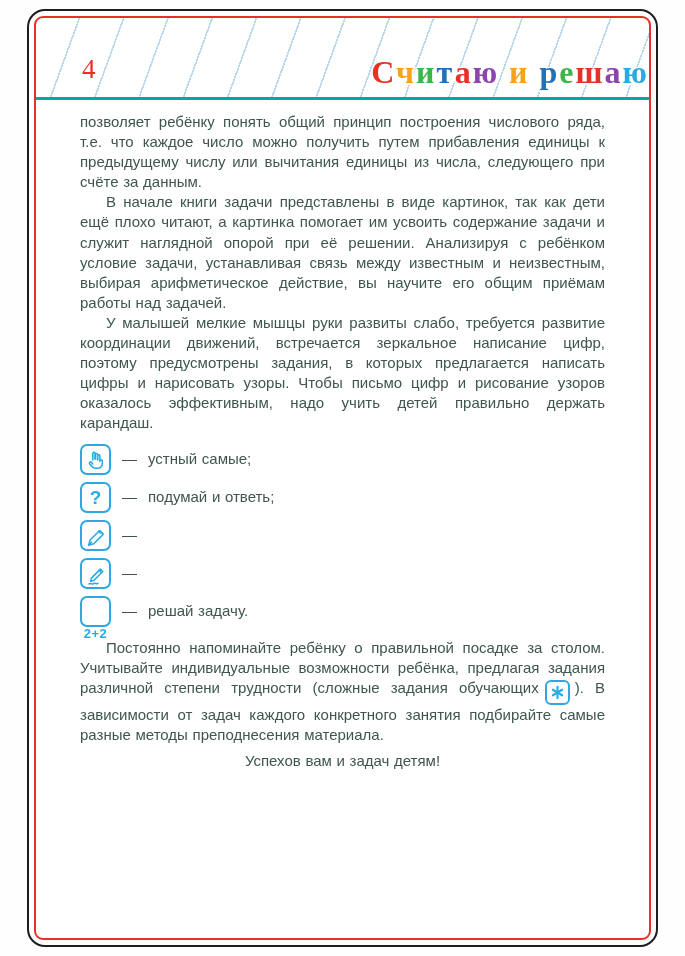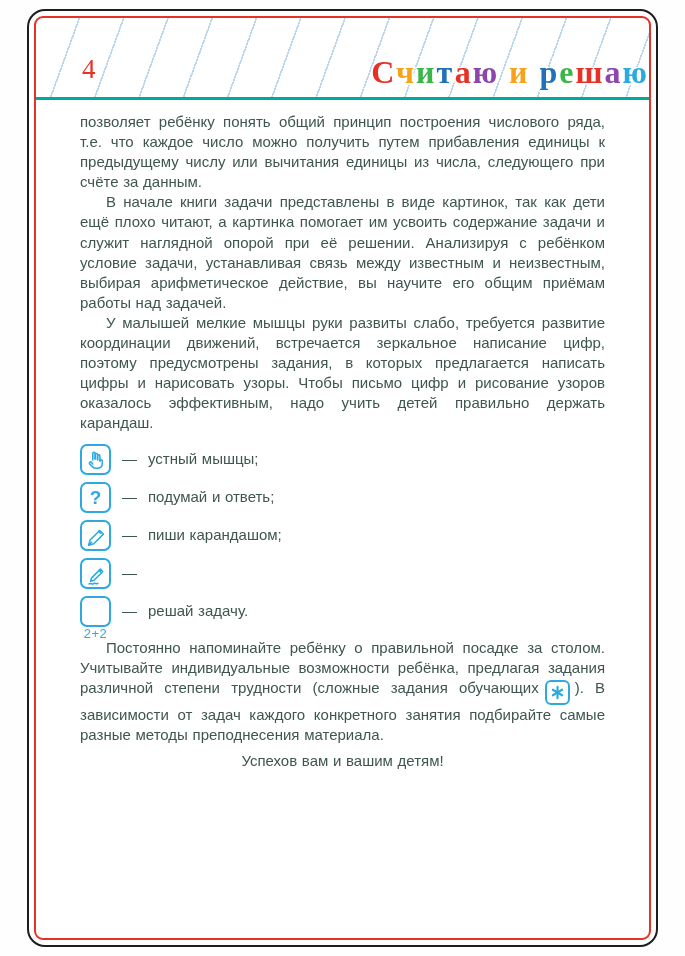--- a/index.html
+++ b/index.html
@@ -52,21 +52,21 @@
   .content p.closing { text-align: center; text-indent: 0; margin-top: 6px; }
 
   .icon-list { list-style: none; margin: 7px 0; padding: 0; }
   .legend-row { display: flex; align-items: center; gap: 11px; height: 38px; }
   .icon-box {
     width: 31px; height: 31px; flex: 0 0 auto;
     border: 2px solid #2fa8e1; border-radius: 7px;
     display: flex; align-items: center; justify-content: center; background: #fff;
   }
   .q-glyph  { font-size: 19px; font-weight: bold; color: #29abe2; }
-  .sum-glyph{ font-size: 13px; font-weight: normal; color: #29abe2; letter-spacing: 0.5px; margin-top: 44px; }
+  .sum-glyph{ font-size: 13px; font-weight: bold; color: #29abe2; letter-spacing: 0.5px; margin-top: 44px; }
   .dash { flex: 0 0 auto; }
 
   .inline-icon-box {
     display: inline-flex; width: 25px; height: 25px;
     border: 2px solid #2fa8e1; border-radius: 6px;
     align-items: center; justify-content: center;
     vertical-align: -7px; margin: 0 5px 0 6px; background: #fff;
   }
   .icon-svg { display: block; }
 </style>
@@ -93,21 +93,21 @@
             <svg class="icon-svg" width="22" height="22" viewBox="0 0 24 24">
               <g fill="none" stroke="#29abe2" stroke-width="1.7" stroke-linecap="round" stroke-linejoin="round">
                 <path d="M8.5 12 V4.8 a1.3 1.3 0 0 1 2.6 0 V11"></path>
                 <path d="M11.1 11 V6.2 a1.3 1.3 0 0 1 2.6 0 V11.6"></path>
                 <path d="M13.7 11.6 V7.6 a1.3 1.3 0 0 1 2.6 0 V13"></path>
                 <path d="M16.3 13 c0-1.6 2.6-1.6 2.6 0 v2.2 c0 3.6-2.3 5.8-5.8 5.8 h-1.4 c-1.9 0-3.2-.7-4.2-2.1 L5 16.2 c-1-1.5 1.1-2.9 2.2-1.5 l1.3 1.6"></path>
               </g>
             </svg>
           </span>
           <span class="dash">—</span>
-          <span class="legend-label">устный мышцы;</span>
+          <span class="legend-label">устный самые;</span>
         </li>
 
         <li class="legend-row">
           <span class="icon-box">
             <span class="q-glyph">?</span>
           </span>
           <span class="dash">—</span>
           <span class="legend-label">подумай и ответь;</span>
         </li>
 
@@ -115,21 +115,20 @@
           <span class="icon-box">
             <svg class="icon-svg" width="22" height="22" viewBox="0 0 24 24">
               <g fill="none" stroke="#29abe2" stroke-width="1.7" stroke-linecap="round" stroke-linejoin="round">
                 <path d="M4 22 L9.6 20.4 L20 10 L16 6 L5.6 16.4 z"></path>
                 <path d="M4 22 l3.2 -3.2"></path>
                 <path d="M15 7 l2 2"></path>
               </g>
             </svg>
           </span>
           <span class="dash">—</span>
-          <span class="legend-label">пиши карандашом;</span>
         </li>
 
         <li class="legend-row">
           <span class="icon-box">
             <svg class="icon-svg" width="22" height="22" viewBox="0 0 24 24">
               <g fill="none" stroke="#29abe2" stroke-width="1.7" stroke-linecap="round" stroke-linejoin="round">
                 <path d="M7 16.5 L16.8 6.7 l2.6 2.6 L9.6 19.1 l-3.5 .9 z"></path>
                 <path d="M15.4 8.1 l2.6 2.6"></path>
                 <path d="M4.5 22.8 c1.6-1.4 3.2 1 4.8-.3 1.6-1.3 3.2 1 4.8-.2"></path>
               </g>
@@ -152,17 +151,17 @@
             <svg class="icon-svg" width="15" height="15" viewBox="0 0 20 20">
               <g stroke="#29abe2" stroke-width="2.8" stroke-linecap="round">
                 <path d="M10 2.5 V17.5"></path>
                 <path d="M3.8 6.3 L16.2 13.7"></path>
                 <path d="M16.2 6.3 L3.8 13.7"></path>
               </g>
             </svg>
           </span><span>). В зависимости от задач каждого конкретного занятия подбирайте самые разные методы преподнесения материала.</span>
       </p>
 
-      <p class="closing">Успехов вам и вашим детям!</p>
+      <p class="closing">Успехов вам и задач детям!</p>
     </main>
 
   </div>
 </div>
 
 </body></html>

